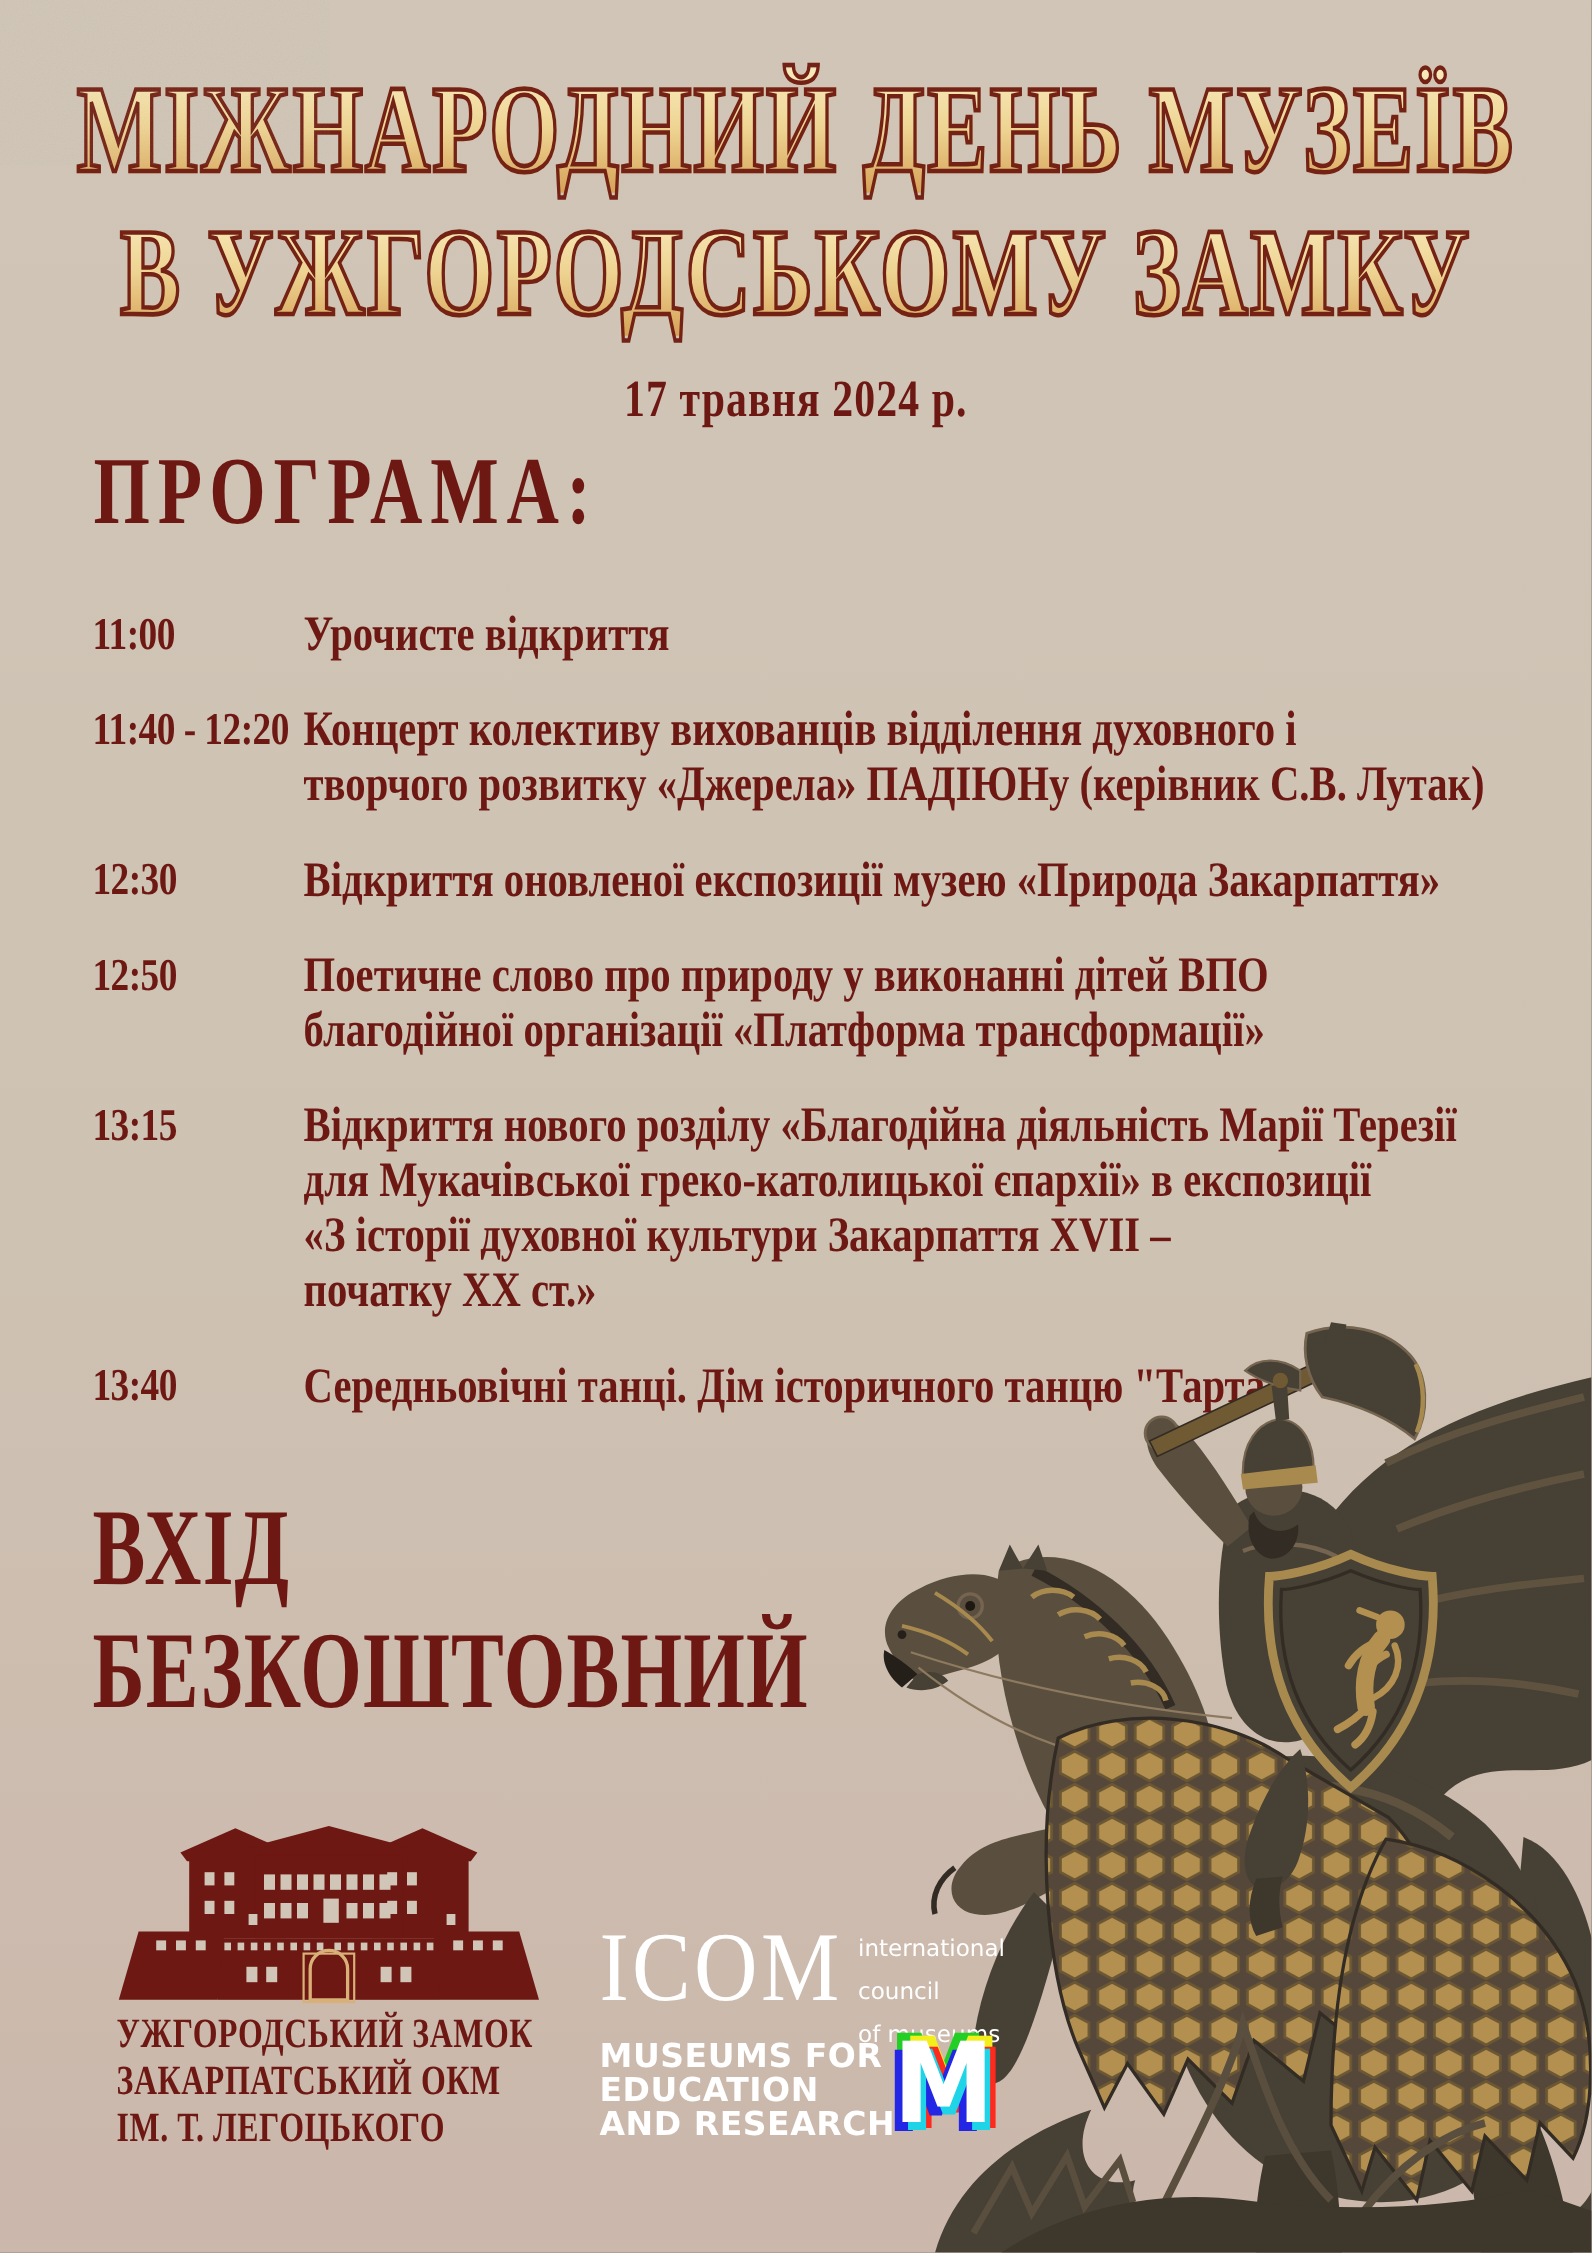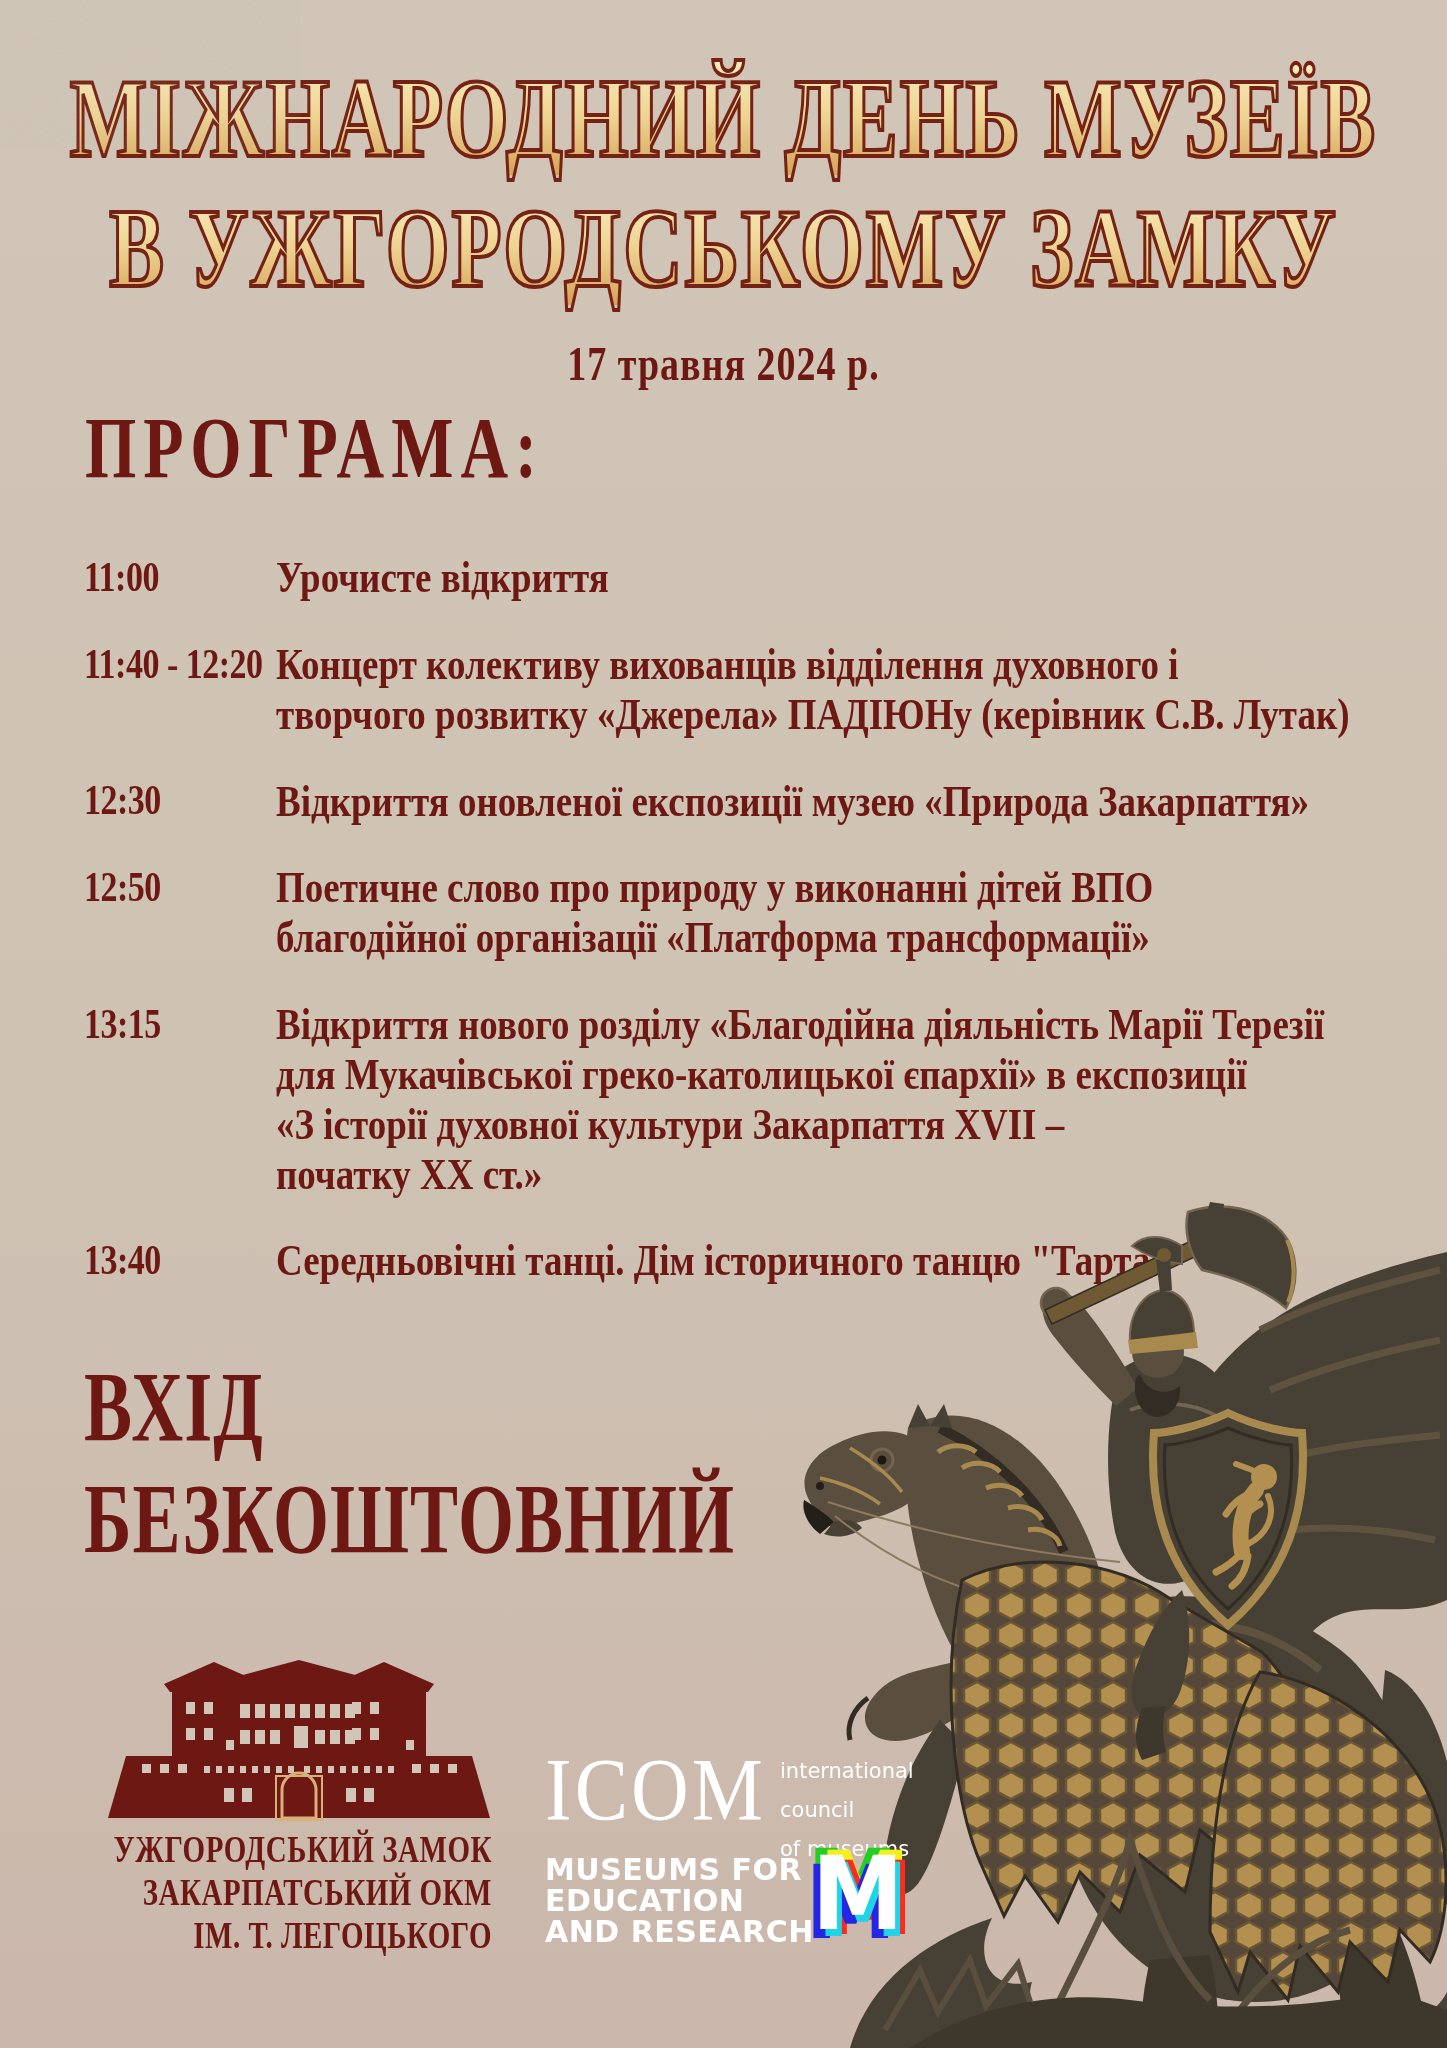--- a/index.html
+++ b/index.html
@@ -50,21 +50,21 @@
   .schedule .desc{font-size:37px; line-height:41px; white-space:pre-line;}
 
   
   .entry{
     position:absolute; left:84px; top:1352px;
     font-size:72px; font-weight:bold; line-height:81px; letter-spacing:1px;
     transform:scaleY(1.38); transform-origin:top left; white-space:pre-line;
   }
 
   
-  .castle-block{position:absolute; left:106px; top:1652px; width:386px; text-align:right;}
+  .castle-block{position:absolute; left:106px; top:1652px; width:386px; text-align:left;}
   .castle-block svg{display:block; margin:0 auto;}
   .castle-name{
     margin-top:6px; font-size:29px; font-weight:bold; line-height:33px;
     letter-spacing:0.5px; transform:scaleY(1.3); transform-origin:top center; white-space:pre-line;
   }
 
   
   .icom-acronym{
     position:absolute; left:545px; top:1744px; color:#fff;
     font-family:"Liberation Serif", serif; font-size:80px; line-height:1;

